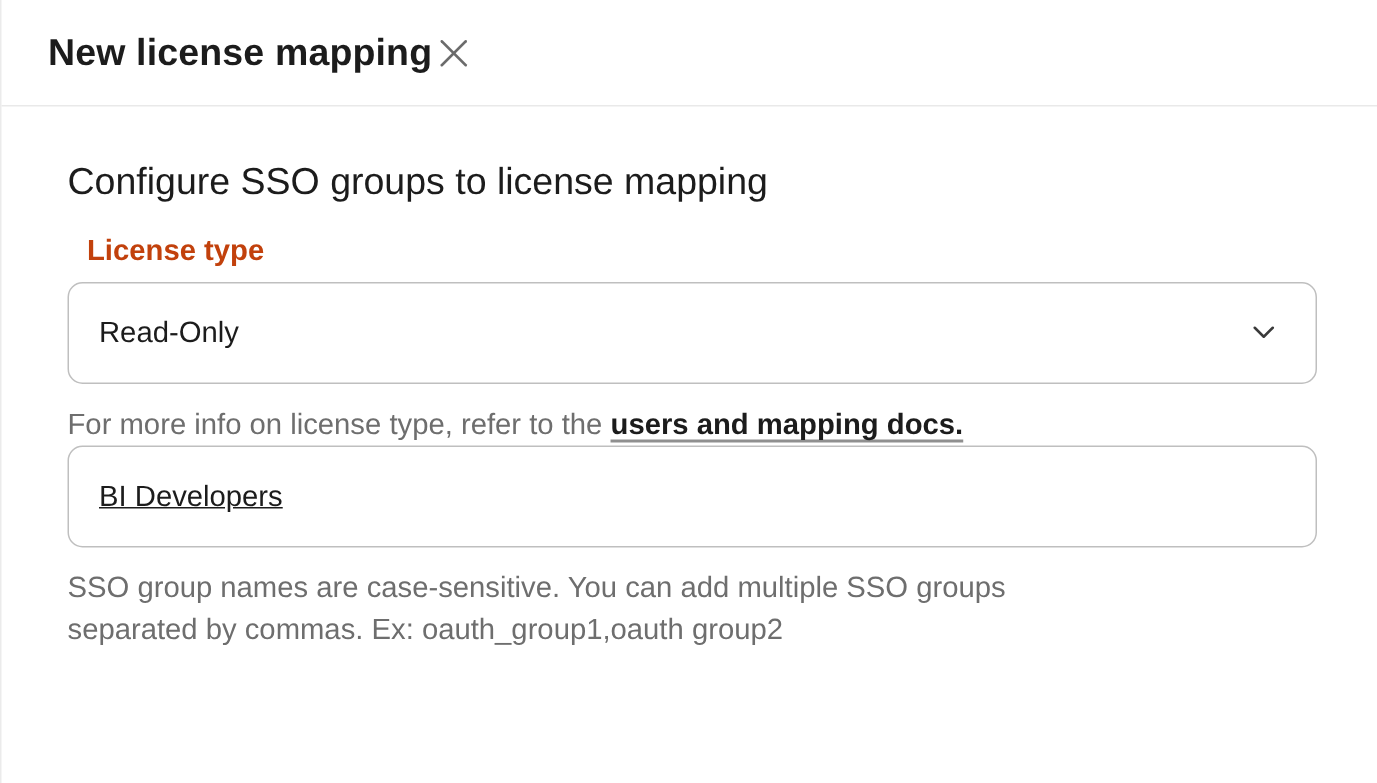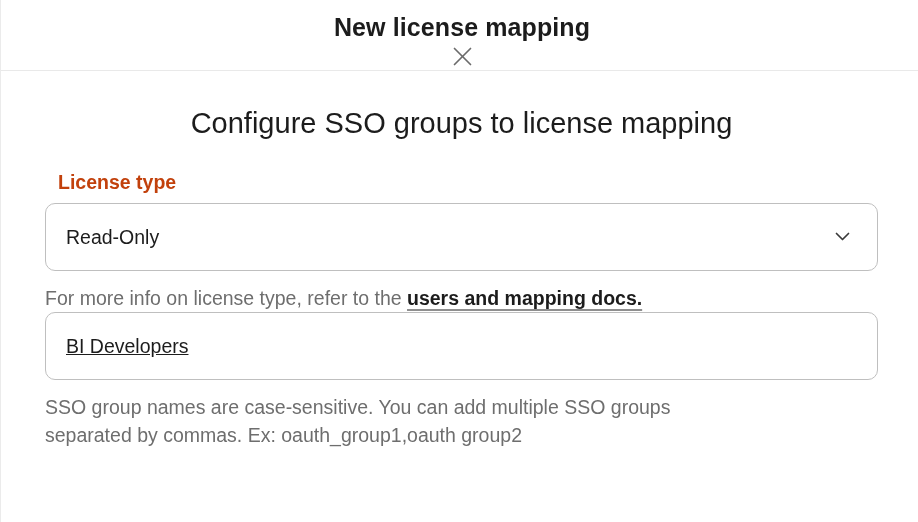--- a/index.html
+++ b/index.html
@@ -15,24 +15,23 @@
   .modal {
     width: 918px;
     height: 522px;
     background: #ffffff;
     border-left: 1px solid #ebebeb;
   }
   .modal-header {
     height: 71px;
     display: flex;
     align-items: center;
-    justify-content: flex-end;
+    justify-content: flex-start;
     padding: 0 26px 0 31px;
     border-bottom: 1px solid #e9e9e9;
-    flex-direction: column;
   }
   .modal-title {
     margin: 0;
     font-size: 25px;
     font-weight: 600;
     color: #1c1c1c;
     letter-spacing: 0.1px;
   }
   .close-btn {
     background: none;
@@ -43,25 +42,24 @@
     height: 28px;
     display: flex;
     align-items: center;
     justify-content: center;
     cursor: pointer;
   }
   .modal-body {
     padding: 36px 40px 0 44px;
   }
   .section-heading {
-    margin: 0 0 31px 0;
-    font-size: 29px;
+    margin: 0 0 20px 0;
+    font-size: 25px;
     font-weight: 400;
     color: #1c1c1c;
-    text-align: center;
   }
   .field-label {
     display: block;
     font-size: 19.5px;
     font-weight: 600;
     color: #c2410c;
     margin: 0 0 9px 13px;
   }
   .select {
     height: 68px;

